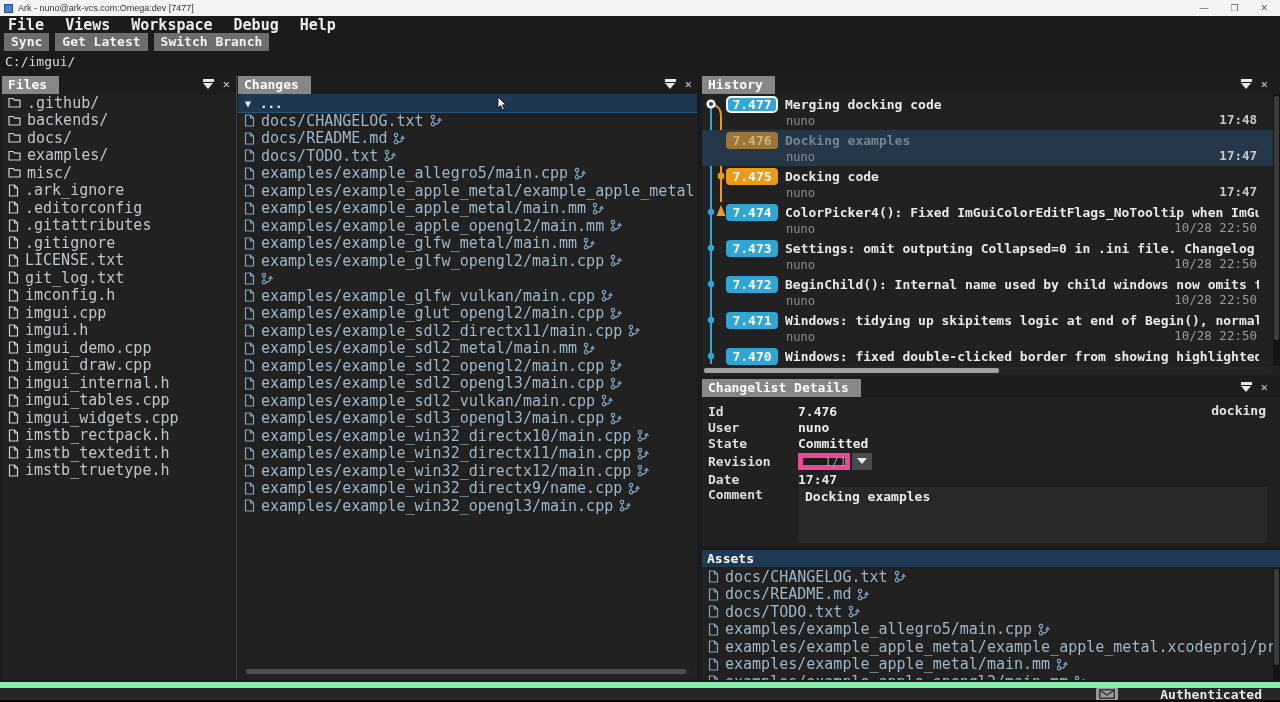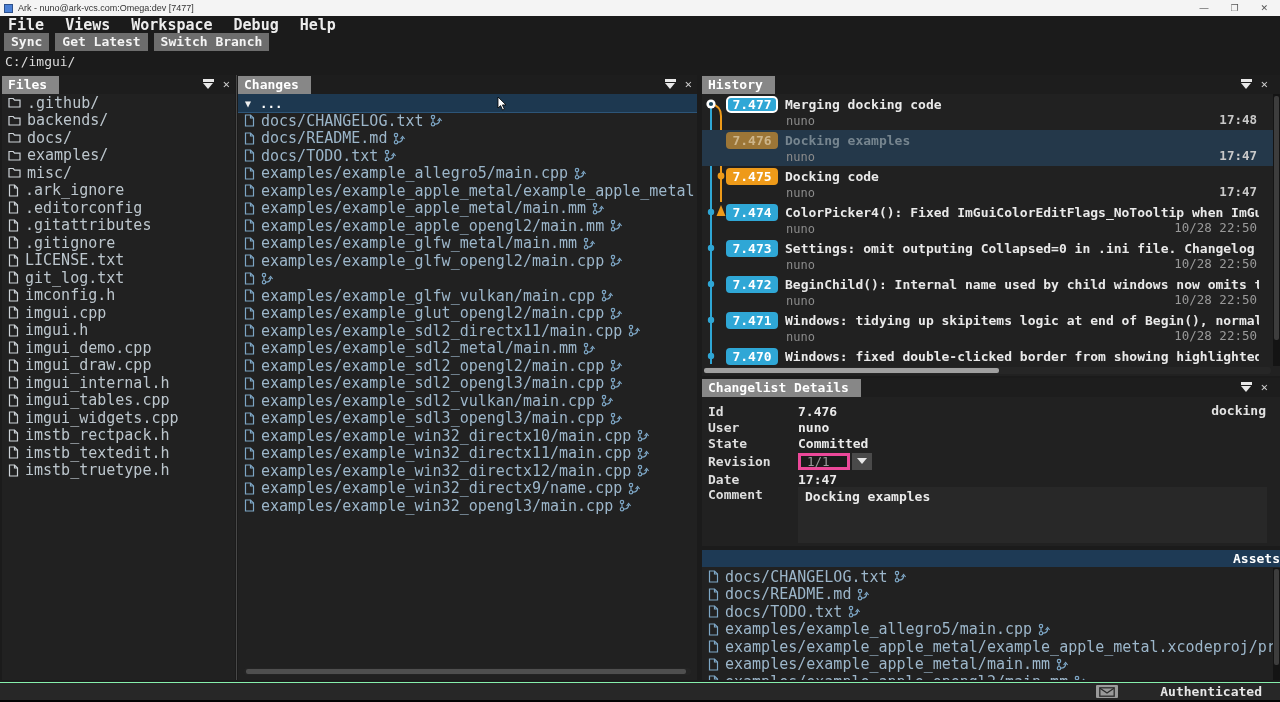--- a/index.html
+++ b/index.html
@@ -61,34 +61,34 @@
   
   .hscroll-track{position:absolute;height:7px;background:#242424;border-radius:3px;}
   .hscroll-thumb{position:absolute;height:5px;border-radius:2px;top:1px;}
   .vscroll-track{position:absolute;width:7px;background:#141414;}
   .vscroll-thumb{position:absolute;left:1px;width:5px;background:#3d3d3d;border-radius:2px;}
   
   .drow{display:flex;padding-left:6px;align-items:center;font-size:13px;height:16px;position:relative;}
   .dlabel{width:90px;color:#dedede;font-weight:bold;flex:0 0 auto;}
   .dvalue{color:#eaeaea;font-weight:bold;}
   .branch-tag{position:absolute;right:14px;top:0;color:#e2e2e2;font-weight:bold;}
-  .rev-box{width:52px;height:17px;background:#1b1b1b;border:3px solid #ec4899;color:#9a9a9a;
-    font-size:12.5px;display:flex;align-items:center;padding-left:6px;box-sizing:border-box;}
+  .rev-box{width:52px;height:17px;background:#1b1b1b;border:5px solid #ec4899;color:#9a9a9a;
+    font-size:12.5px;display:flex;align-items:center;padding-left:21px;box-sizing:border-box;}
   .rev-drop{width:20px;height:17px;background:#4a4a4a;margin-left:2px;display:flex;align-items:center;
     justify-content:center;}
   .rev-drop .tri{width:0;height:0;border-left:5px solid transparent;border-right:5px solid transparent;border-top:6px solid #e8e8e8;}
   .comment-row{align-items:flex-start;height:auto;}
   .comment-box{flex:1;margin-right:13px;height:56px;background:#282828;color:#eaeaea;
     font-size:13px;font-weight:bold;padding:2px 7px;box-sizing:border-box;}
   
   .assets-header{height:17px;background:#1e3a55;color:#fff;font-size:13px;font-weight:bold;
-    display:flex;align-items:center;padding-left:5px;justify-content:flex-end;}
+    display:flex;align-items:center;padding-left:5px;}
   
   .statusbar{position:absolute;left:0;top:682px;width:1280px;height:18px;background:#272727;
-    border-top:1px solid #86efac;display:flex;align-items:center;justify-content:flex-end;box-sizing:border-box;}
+    border-top:6px solid #86efac;display:flex;align-items:center;justify-content:flex-end;box-sizing:border-box;}
   .status-text{color:#e6e6e6;font-size:13px;font-weight:bold;margin-right:18px;}
   .mail-box{width:22px;height:13px;background:#9a9a9a;border-radius:1px;display:flex;align-items:center;
     justify-content:center;margin-right:42px;}
   .black-strip{position:absolute;left:0;top:700px;width:1280px;height:2px;background:#040404;}
   .cursor{position:absolute;left:497px;top:96px;z-index:50;pointer-events:none;}
 </style>
 </head>
 <body>
 
 <div class="titlebar">

